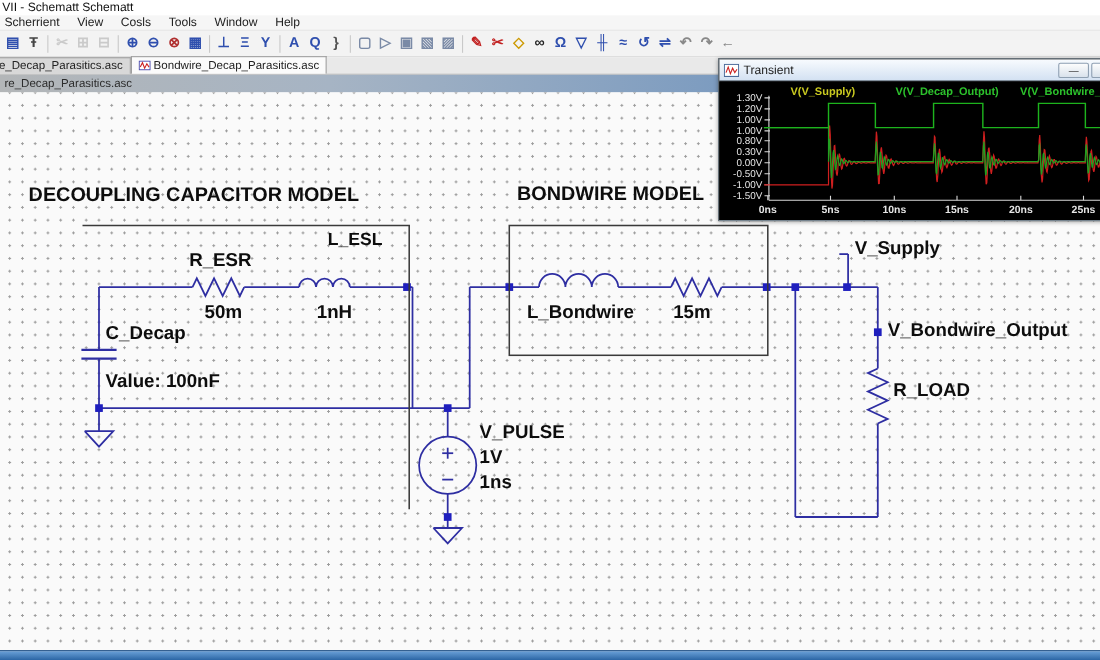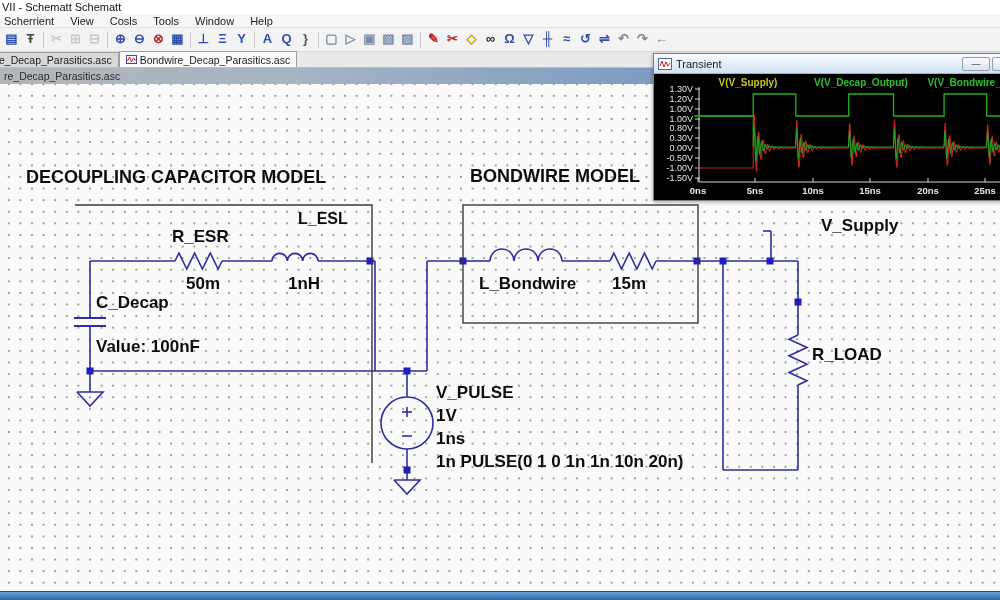--- a/index.html
+++ b/index.html
@@ -171,26 +171,26 @@
     <div class="slabel" style="left: 26px; top: 167px; font-size: 18px;">DECOUPLING CAPACITOR MODEL</div>
     <div class="slabel" style="left: 470px; top: 166px; font-size: 18px;">BONDWIRE MODEL</div>
     <div class="slabel" style="left: 172px; top: 227px; font-size: 17px;">R_ESR</div>
     <div class="slabel" style="left: 279px; top: 210px; font-size: 16px; margin-left: 19px;">L_ESL</div>
     <div class="slabel" style="left: 186px; top: 274px; font-size: 17px;">50m</div>
     <div class="slabel" style="left: 288px; top: 274px; font-size: 17px;">1nH</div>
     <div class="slabel" style="left: 96px; top: 293px; font-size: 17px;">C_Decap</div>
     <div class="slabel" style="left: 96px; top: 337px; font-size: 17px;">Value: 100nF</div>
     <div class="slabel" style="left: 479px; top: 274px; font-size: 17px;">L_Bondwire</div>
     <div class="slabel" style="left: 612px; top: 274px; font-size: 17px;">15m</div>
-    <div class="slabel" style="left: 777px; top: 216px; font-size: 17px; margin-left: 44px;">V_Supply</div>
+    <div class="slabel" style="left: 777px; top: 216px; font-size: 17px;">V_Supply</div>
+    <div class="slabel" style="left: 807px; top: 290px; font-size: 17px;">V_Bondwire_Output</div>
     <div class="slabel" style="left: 812px; top: 345px; font-size: 17px;">R_LOAD</div>
     <div class="slabel" style="left: 436px; top: 383px; font-size: 17px;">V_PULSE</div>
     <div class="slabel" style="left: 436px; top: 406px; font-size: 17px;">1V</div>
     <div class="slabel" style="left: 436px; top: 429px; font-size: 17px;">1ns</div>
-    <div class="slabel" style="left: 436px; top: 452px; font-size: 17px;">1n PULSE(0 1 0 1n 1n 10n 20n)</div>
   </div>
 
 <div id="transient">
   <div class="twin-title">
     <span class="twin-icon">
       <svg width="14" height="12" viewBox="0 0 14 12">
         <rect x="0.5" y="0.5" width="13" height="11" fill="#fff" stroke="#4a6a9a"></rect>
         <polyline points="2,8 4,3 6,9 8,4 10,8 12,5" fill="none" stroke="#c22" stroke-width="1"></polyline>
       </svg>
     </span>

